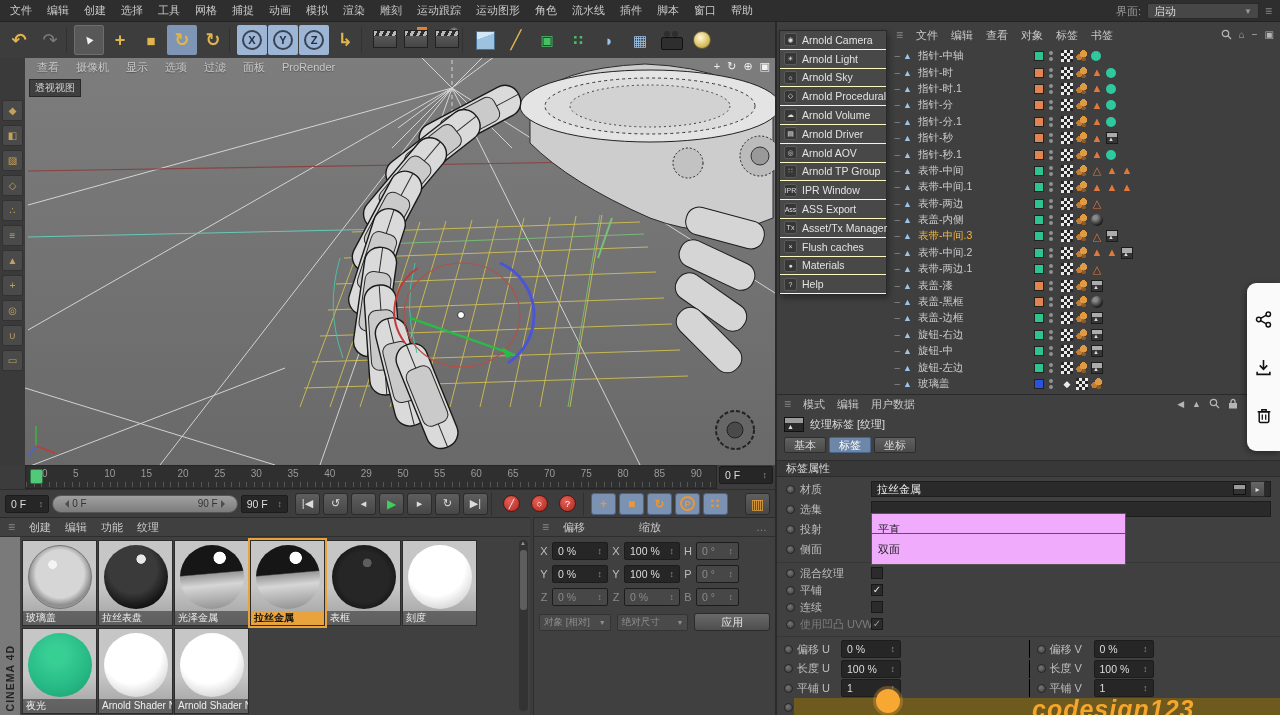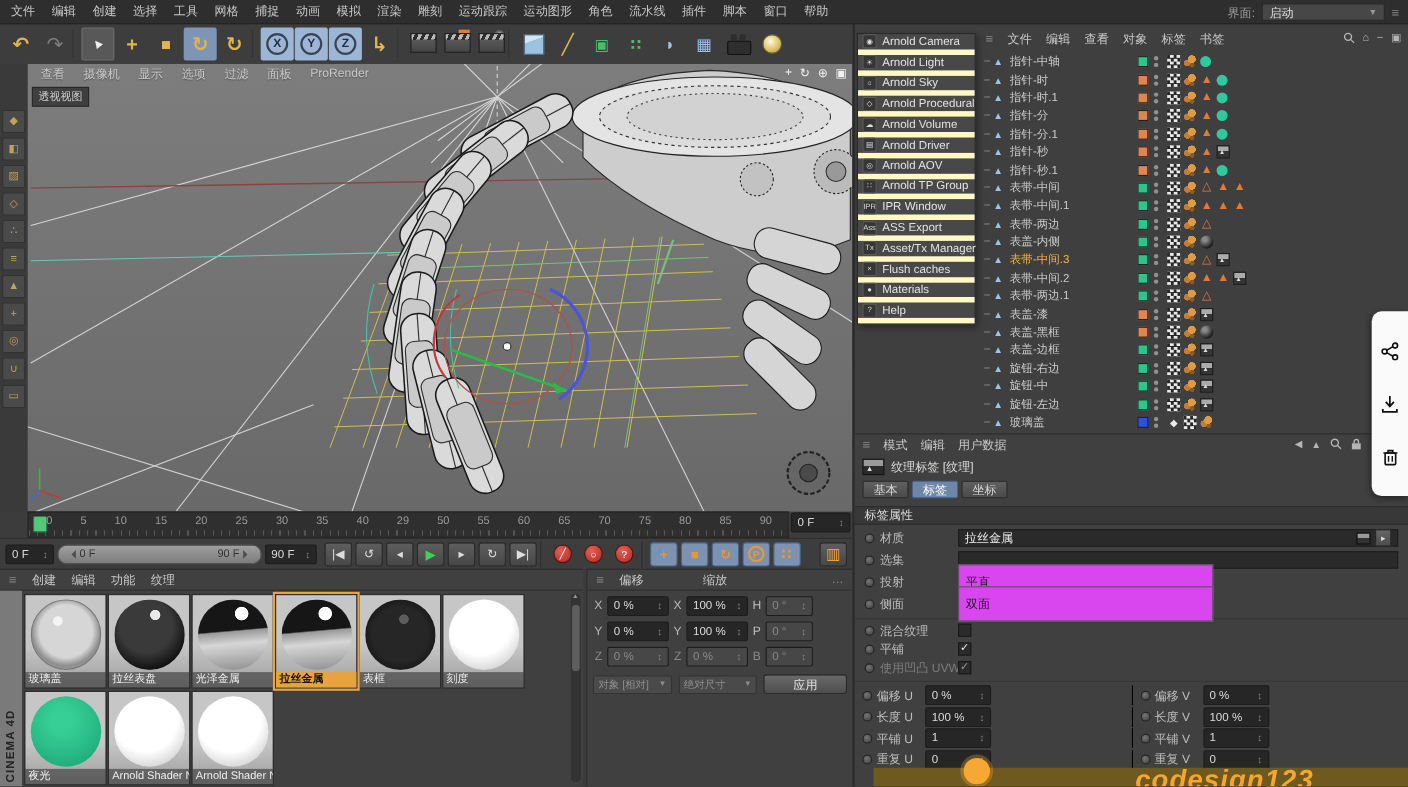--- a/index.html
+++ b/index.html
@@ -111,21 +111,21 @@
 .corow.dim .colbl{color:#8a8a8a}
 .coctl{display:flex;gap:6px;align-items:center;padding:0 5px;margin-top:7px}
 .dd{width:72px;height:17px;background:#4a4a4a;border:1px solid #333;border-radius:2px;color:#8e8e8e;font-size:9.5px;display:flex;align-items:center;padding:0 4px;white-space:nowrap;overflow:hidden}
 .dd .arr{margin-left:auto;font-size:7px}
 .apply{width:76px;height:18px;background:linear-gradient(#696969,#4e4e4e);border:1px solid #2b2b2b;border-radius:3px;color:#e2e2e2;display:flex;align-items:center;justify-content:center}
 
 
 .right{position:absolute;left:775px;top:22px;width:505px;height:693px;background:#3f3f3f;border-left:2px solid #2a2a2a;z-index:15}
 
 .arnold{position:absolute;left:2px;top:8px;width:108px;background:#484848;border:1px solid #292929;box-shadow:2px 3px 6px rgba(0,0,0,.35);z-index:5}
-.aitem{height:18.8px;display:flex;align-items:center;gap:5px;padding:0 4px;border-bottom:5px solid #fef9c3}
+.aitem{height:18.8px;display:flex;align-items:center;gap:5px;padding:0 4px;border-bottom:1px solid #fef9c3}
 .aicon{width:13px;height:13px;background:#363636;border:1px solid #5a5a5a;border-radius:2px;color:#ddd;font-size:7px;display:flex;align-items:center;justify-content:center;flex:none;overflow:hidden}
 .alabel{color:#e2e2e2;font-size:10.5px;white-space:nowrap}
 
 .om{position:absolute;left:112px;top:4px;right:0;height:368px}
 .ommenu{height:18px;display:flex;gap:13px;align-items:center;padding:0 7px;color:#c9c9c9}
 .omicons{margin-left:auto;display:flex;gap:7px;align-items:center;color:#b5b5b5;font-size:10px}
 .omtree{position:absolute;left:0;right:0;top:22px;bottom:0;overflow:hidden}
 .orow{height:16.4px;display:flex;align-items:center;padding-left:5px}
 .odash{color:#8a8a8a;width:9px;flex:none}
 .opyr{color:#9cc3e8;font-size:9px;width:15px;flex:none}
@@ -154,21 +154,21 @@
 .ttagicon{width:20px;height:15px;background:linear-gradient(#9a9a9a 0 42%,#2a2a2a 42%);border:1px solid #111;position:relative;flex:none}
 .ttagicon::after{content:"▲";position:absolute;left:2px;bottom:1px;color:#ddd;font-size:7px;line-height:1}
 .tabs{display:flex;gap:3px;padding:1px 7px}
 .tab{height:16px;padding:0 9px;background:linear-gradient(#606060,#4a4a4a);border:1px solid #2d2d2d;border-radius:2px;display:flex;align-items:center;color:#d5d5d5}
 .tab.active{background:#6d87a8;border-color:#49628a;color:#fff}
 .asec{height:17px;background:#383838;border-top:1px solid #2c2c2c;border-bottom:1px solid #2c2c2c;display:flex;align-items:center;padding:0 9px;color:#dedede;margin-top:6px}
 .arow{display:flex;align-items:center;gap:5px;margin:4px 9px 0;height:16px}
 .aradio{width:9px;height:9px;border-radius:50%;background:radial-gradient(circle at 40% 35%,#777,#3a3a3a);border:1px solid #252525;flex:none}
 .albl{width:66px;color:#bdbdbd;white-space:nowrap;flex:none}
 .vbox{flex:1;height:16px;background:#2a2a2a;border:1px solid #1d1d1d;color:#ececec;display:flex;align-items:center;padding:0 5px;gap:4px}
-.gbox{width:232px;height:16px;background:#d946ef;border:1px solid #555;color:#1d1d1d;display:flex;align-items:center;padding:15px 6px;flex:none}
+.gbox{width:255px;height:16px;background:#f0abfc;border:1px solid #555;color:#1d1d1d;display:flex;align-items:center;padding:15px 6px;flex:none}
 .minitex{width:13px;height:11px;background:linear-gradient(#9a9a9a 0 45%,#333 45%);border:1px solid #111;flex:none}
 .abtn{width:15px;height:16px;background:linear-gradient(#666,#4c4c4c);border:1px solid #2b2b2b;color:#ddd;font-size:8px;display:flex;align-items:center;justify-content:center;flex:none}
 .acheck{width:12px;height:12px;background:#2b2b2b;border:1px solid #191919;color:#eee;font-size:10px;line-height:1;display:flex;align-items:center;justify-content:center;flex:none}
 .acheckrow{height:14px;margin-top:3px}
 .acheckrow.dim .albl{color:#7c7c7c}
 .acheckrow.dim .acheck{color:#9a9a9a}
 .asep{border-top:1px solid #363636;margin:5px 0 0}
 .uvrow{display:flex;align-items:center;margin:4.5px 7px 0;height:15px}
 .uvcell{display:flex;align-items:center;gap:4px;width:50%}
 .uvcell+.uvcell{border-left:1px solid #000000;padding-left:7px}
@@ -1254,20 +1254,25 @@
           <span class="albl">混合纹理</span>
           <span class="acheck"></span>
         </div>
 
         <div class="arow acheckrow">
           <span class="aradio"></span>
           <span class="albl">平铺</span>
           <span class="acheck">✓</span>
         </div>
 
+        <div class="arow acheckrow">
+          <span class="aradio"></span>
+          <span class="albl">连续</span>
+          <span class="acheck"></span>
+        </div>
 
         <div class="arow acheckrow dim">
           <span class="aradio"></span>
           <span class="albl">使用凹凸 UVW</span>
           <span class="acheck">✓</span>
         </div>
       </div>
     <div class="asep"></div>
 
     <div>

